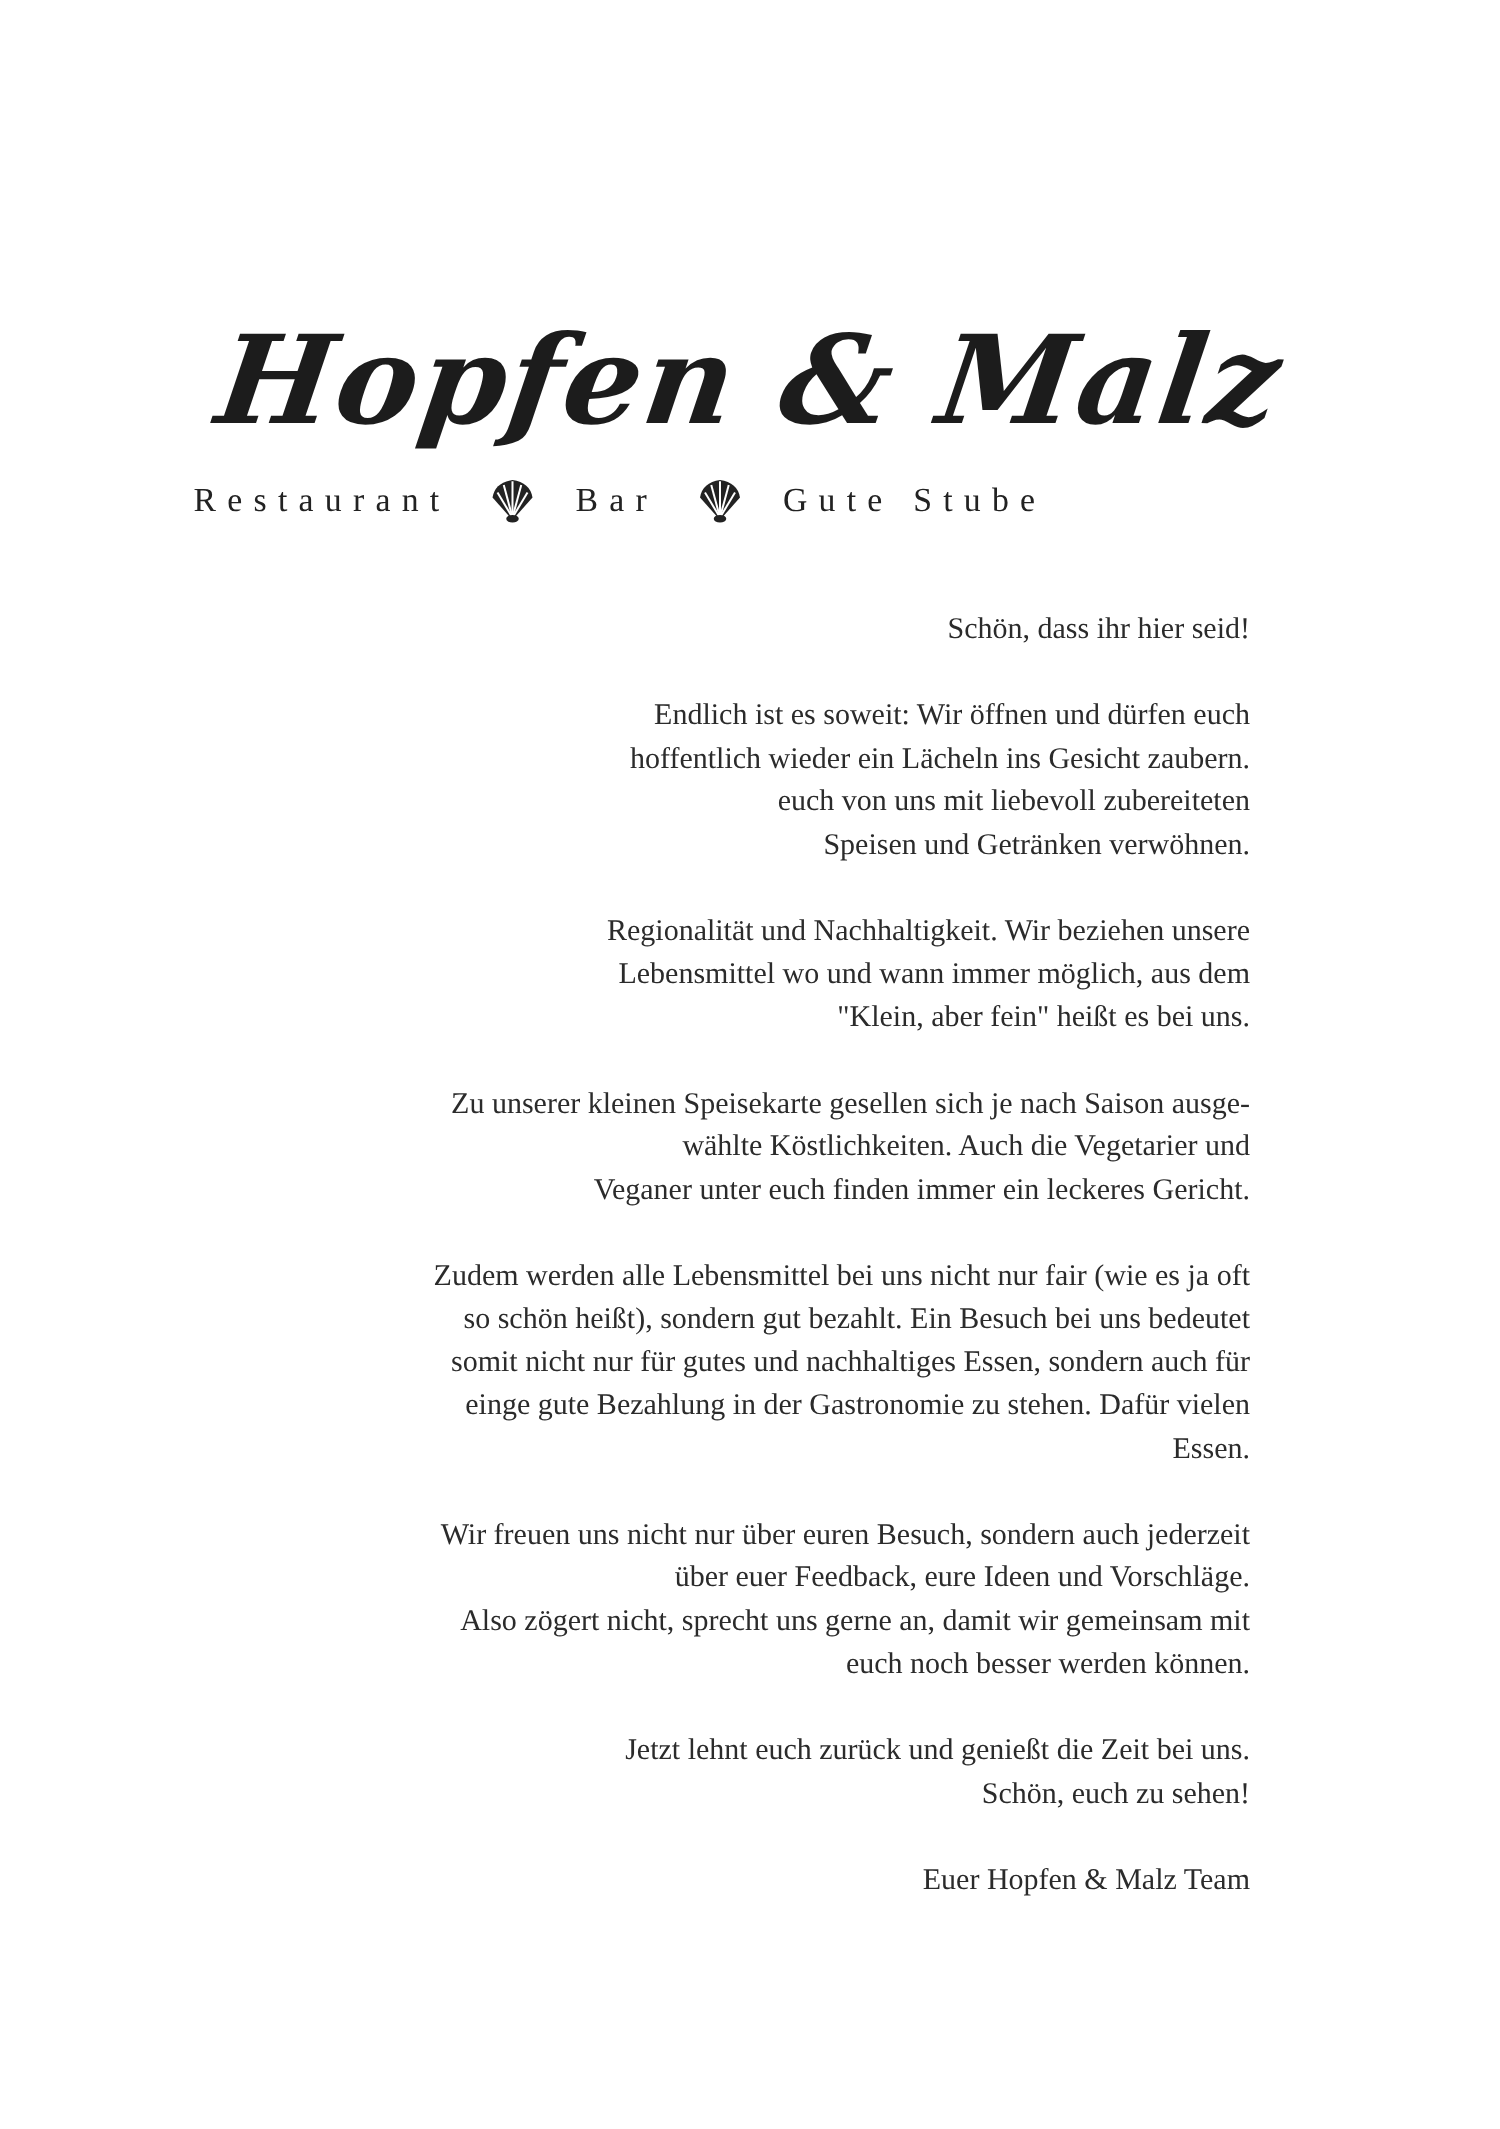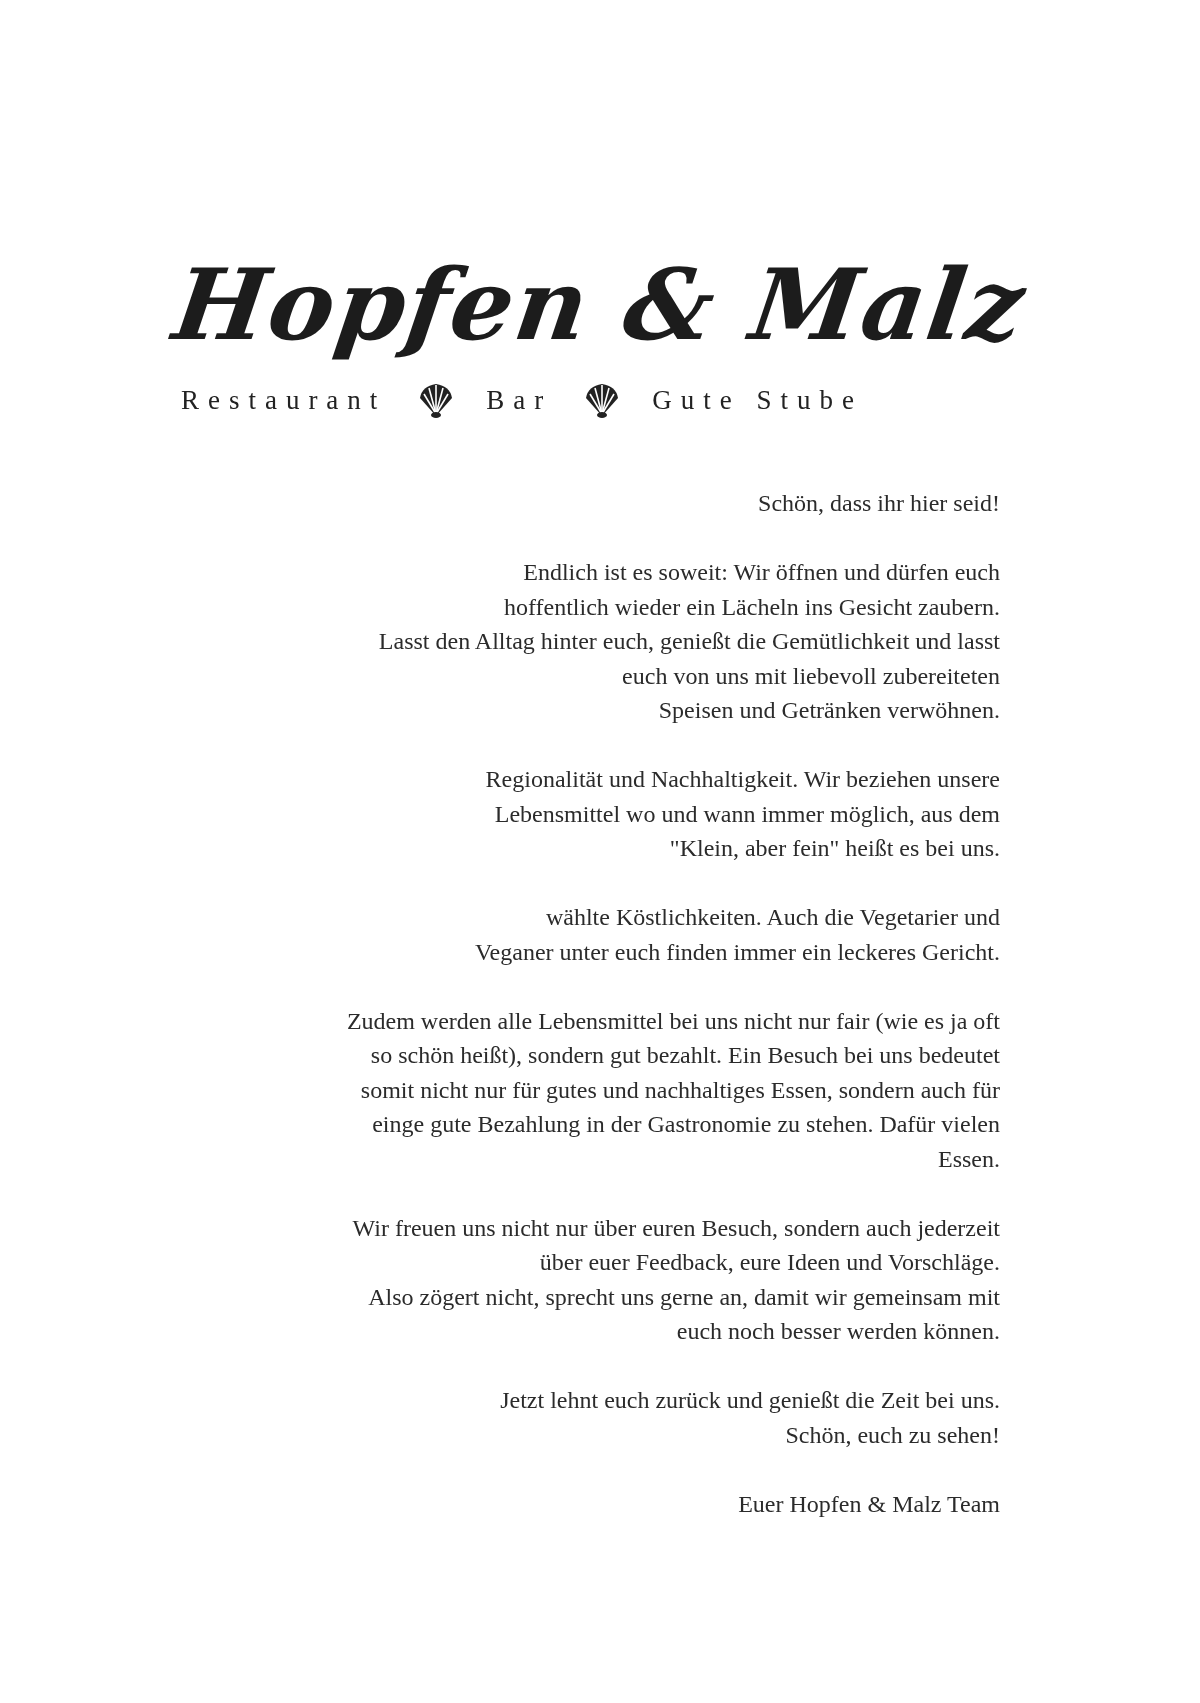--- a/index.html
+++ b/index.html
@@ -6,21 +6,21 @@
   body { width: 1200px; height: 1703px; position: relative; overflow: hidden; color: #2a2a2a; }
   .logo { position: absolute; top: 250px; left: 0; width: 1200px; text-align: center; }
   .logo-title {
     font-family: "DejaVu Serif", serif; font-style: italic; font-weight: bold;
     font-size: 98px; letter-spacing: 2px; color: #1c1c1c; line-height: 110px;
     transform: skewX(-8deg); display: inline-block;
   }
   .tagline {
     position: absolute; top: 380px; left: 0; width: 992px; text-align: center;
     font-family: "Liberation Serif", serif; font-size: 27px; letter-spacing: 9px; color: #222;
-    display: flex; justify-content: center; align-items: center; gap: 30px; margin-left: 26px;
+    display: flex; justify-content: center; align-items: center; gap: 30px;
   }
   .shell { width: 40px; height: 40px; display: inline-block; }
   .content {
     position: absolute; top: 486px; left: 200px; width: 800px; text-align: right;
     font-family: "Liberation Serif", serif; font-size: 24px; line-height: 34.5px; color: #2b2b2b;
   }
   .para { margin: 0 0 34.5px 0; }
   .line { display: block; white-space: nowrap; }
 </style>
 </head>
@@ -62,30 +62,30 @@
   <span>Gute Stube</span>
 </div>
 
 <div class="content">
   <p class="para">
     <span class="line">Schön, dass ihr hier seid!</span>
   </p>
   <p class="para">
     <span class="line">Endlich ist es soweit: Wir öffnen und dürfen euch</span>
     <span class="line">hoffentlich wieder ein Lächeln ins Gesicht zaubern.</span>
-    <span class="line">Lasst den Alltag hinter euch, genießt die Gemütlichkeit und lasst</span>
     <span class="line">euch von uns mit liebevoll zubereiteten</span>
     <span class="line">Speisen und Getränken verwöhnen.</span>
   </p>
   <p class="para">
     <span class="line">Regionalität und Nachhaltigkeit. Wir beziehen unsere</span>
     <span class="line">Lebensmittel wo und wann immer möglich, aus dem</span>
     <span class="line">"Klein, aber fein" heißt es bei uns.</span>
   </p>
   <p class="para">
+    <span class="line">Zu unserer kleinen Speisekarte gesellen sich je nach Saison ausge-</span>
     <span class="line">wählte Köstlichkeiten. Auch die Vegetarier und</span>
     <span class="line">Veganer unter euch finden immer ein leckeres Gericht.</span>
   </p>
   <p class="para">
     <span class="line">Zudem werden alle Lebensmittel bei uns nicht nur fair (wie es ja oft</span>
     <span class="line">so schön heißt), sondern gut bezahlt. Ein Besuch bei uns bedeutet</span>
     <span class="line">somit nicht nur für gutes und nachhaltiges Essen, sondern auch für</span>
     <span class="line">einge gute Bezahlung in der Gastronomie zu stehen. Dafür vielen</span>
     <span class="line">Essen.</span>
   </p>

